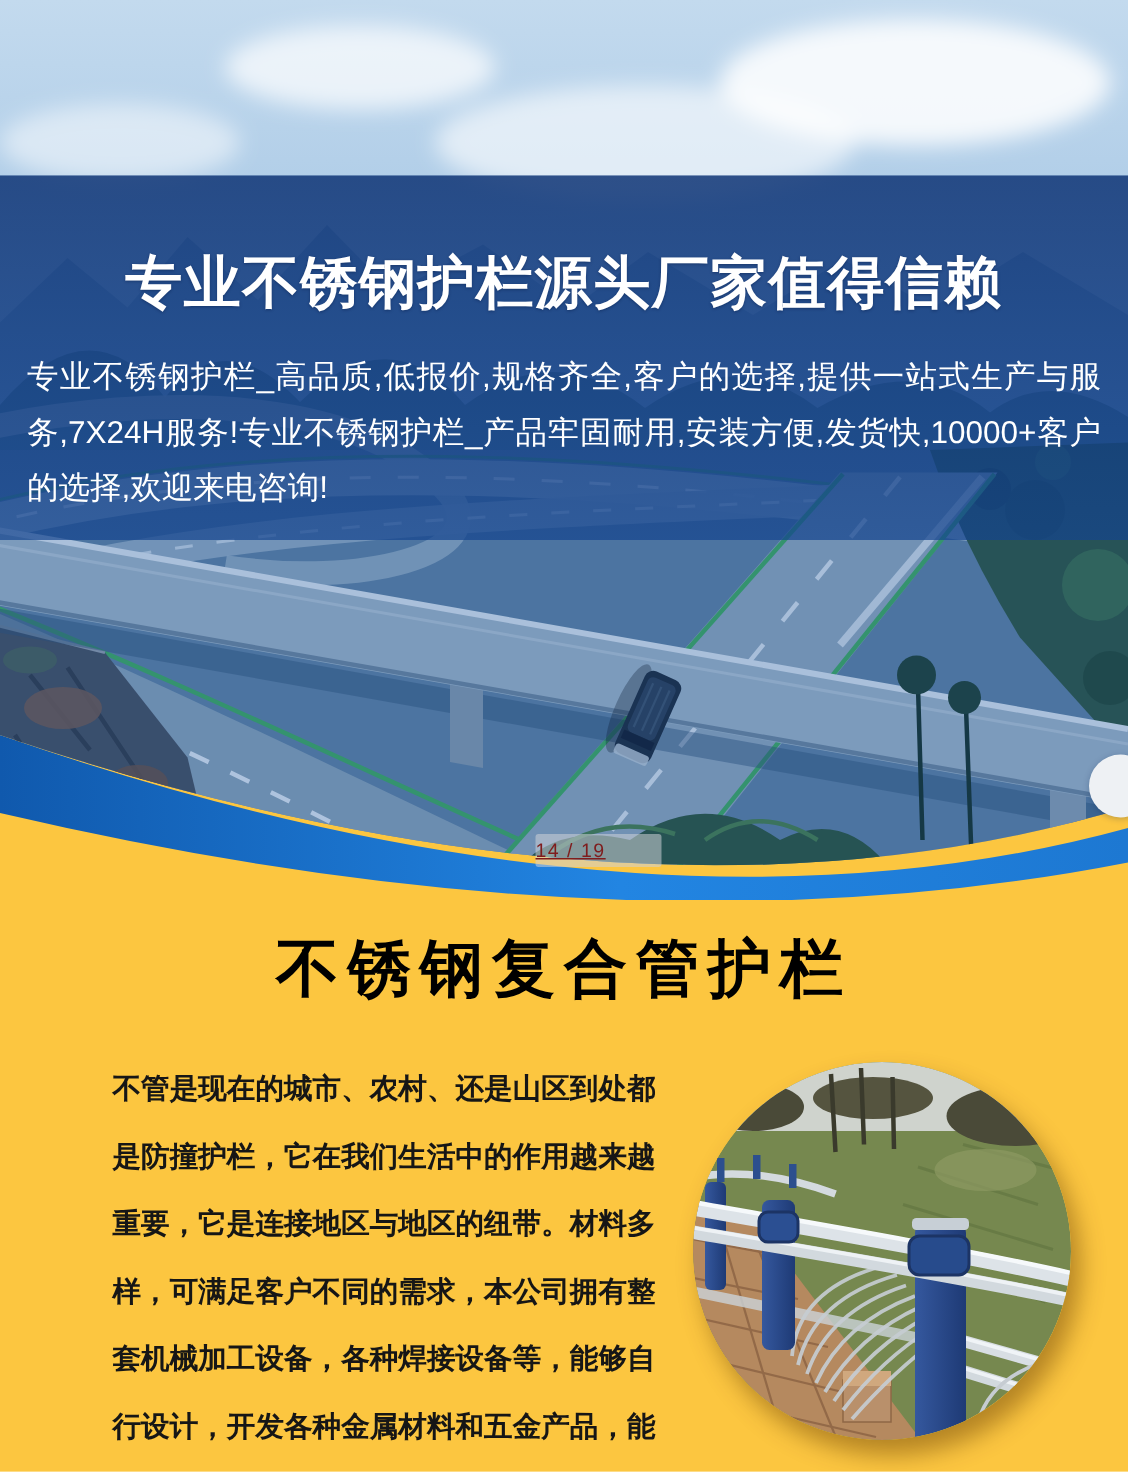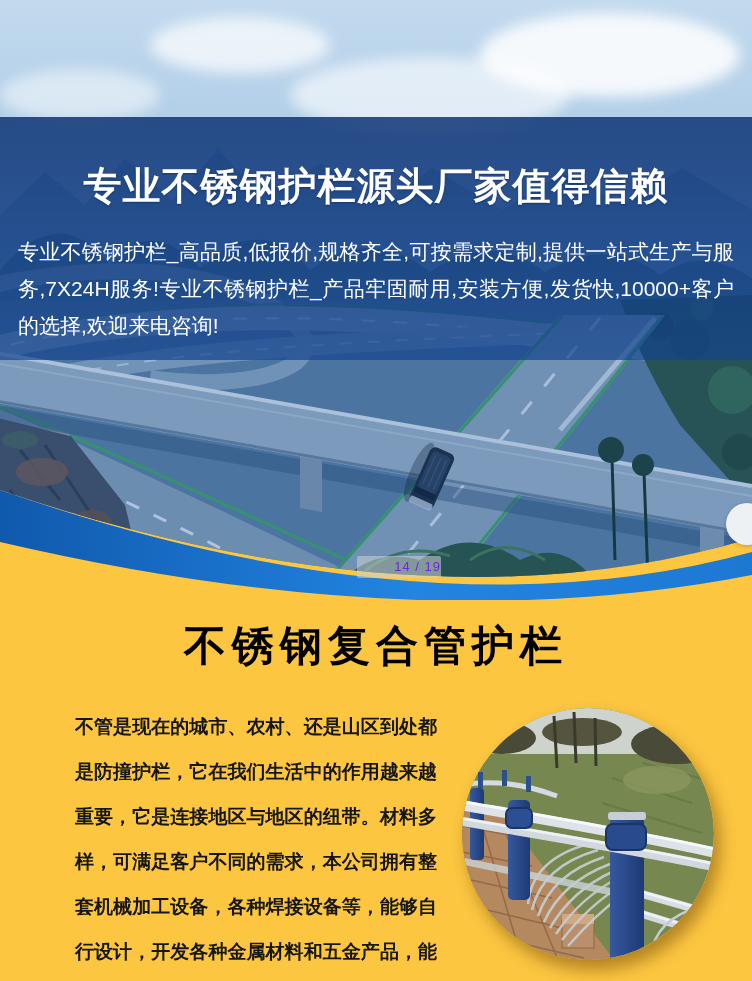--- a/index.html
+++ b/index.html
@@ -13,32 +13,32 @@
   .hero svg{position:absolute;top:0;left:0;display:block;}
   .hero-overlay{
     position:absolute;top:117px;left:0;width:752px;height:243px;
     background:linear-gradient(180deg,rgba(12,48,112,.78),rgba(20,68,142,.70));
   }
   .hero-title{
     position:absolute;top:166px;left:0;width:752px;
     text-align:center;color:#ffffff;font-size:38px;font-weight:bold;
     letter-spacing:1px;line-height:46px;margin:0;
     text-shadow:0 1px 2px rgba(0,20,60,.4);
-    font-family:Liberation Mono, monospace;
   }
   .hero-desc{
     position:absolute;top:233px;left:0;width:716px;padding:0 18px;
     color:#ffffff;font-size:21px;line-height:37px;margin:0;
     text-align:justify;
   }
   .pagination-badge{
     position:absolute;top:556px;left:357px;width:84px;height:22px;
     background:rgba(205,210,215,.55);border-radius:2px;
-    color:#6d28d9;font-size:13px;line-height:22px;text-align:right;
+    color:#7f1d1d;font-size:13px;line-height:22px;text-align:left;
     letter-spacing:1px;
+    text-decoration:underline;
   }
   .carousel-next{
     position:absolute;top:503px;right:-16px;width:42px;height:42px;
     border-radius:50%;background:#eef1f4;border:none;
     box-shadow:0 1px 4px rgba(0,30,80,.25);cursor:pointer;
   }
   
   .product{position:absolute;top:600px;left:0;width:752px;height:381px;}
   .product-title{
     position:absolute;top:20px;left:0;width:752px;margin:0;
@@ -172,21 +172,21 @@
             <circle cx="643" cy="465" r="11" fill="#1d3b26"></circle>
         </g>
 
         <rect x="0" y="117" width="752" height="483" fill="#1c55a5" opacity=".3"></rect>
       </g>
     </svg>
 
     <div class="hero-overlay"></div>
 
     <h1 class="hero-title">专业不锈钢护栏源头厂家值得信赖</h1>
-    <p class="hero-desc">专业不锈钢护栏_高品质,低报价,规格齐全,可按需求定制,提供一站式生产与服务,7X24H服务!专业不锈钢护栏_产品牢固耐用,安装方便,发货快,10000+客户的选择,欢迎来电咨询!</p>
+    <p class="hero-desc">专业不锈钢护栏_高品质,低报价,规格齐全,客户的选择,提供一站式生产与服务,7X24H服务!专业不锈钢护栏_产品牢固耐用,安装方便,发货快,10000+客户的选择,欢迎来电咨询!</p>
 
     <div class="pagination-badge">14 / 19</div>
     <button class="carousel-next" aria-label="next"></button>
   </section>
 
   <section class="product">
     <h2 class="product-title">不锈钢复合管护栏</h2>
     <p class="product-desc">不管是现在的城市、农村、还是山区到处都是防撞护栏，它在我们生活中的作用越来越重要，它是连接地区与地区的纽带。材料多样，可满足客户不同的需求，本公司拥有整套机械加工设备，各种焊接设备等，能够自行设计，开发各种金属材料和五金产品，能够满足市场各个企业的需求。</p>
 
     <div class="product-photo">

